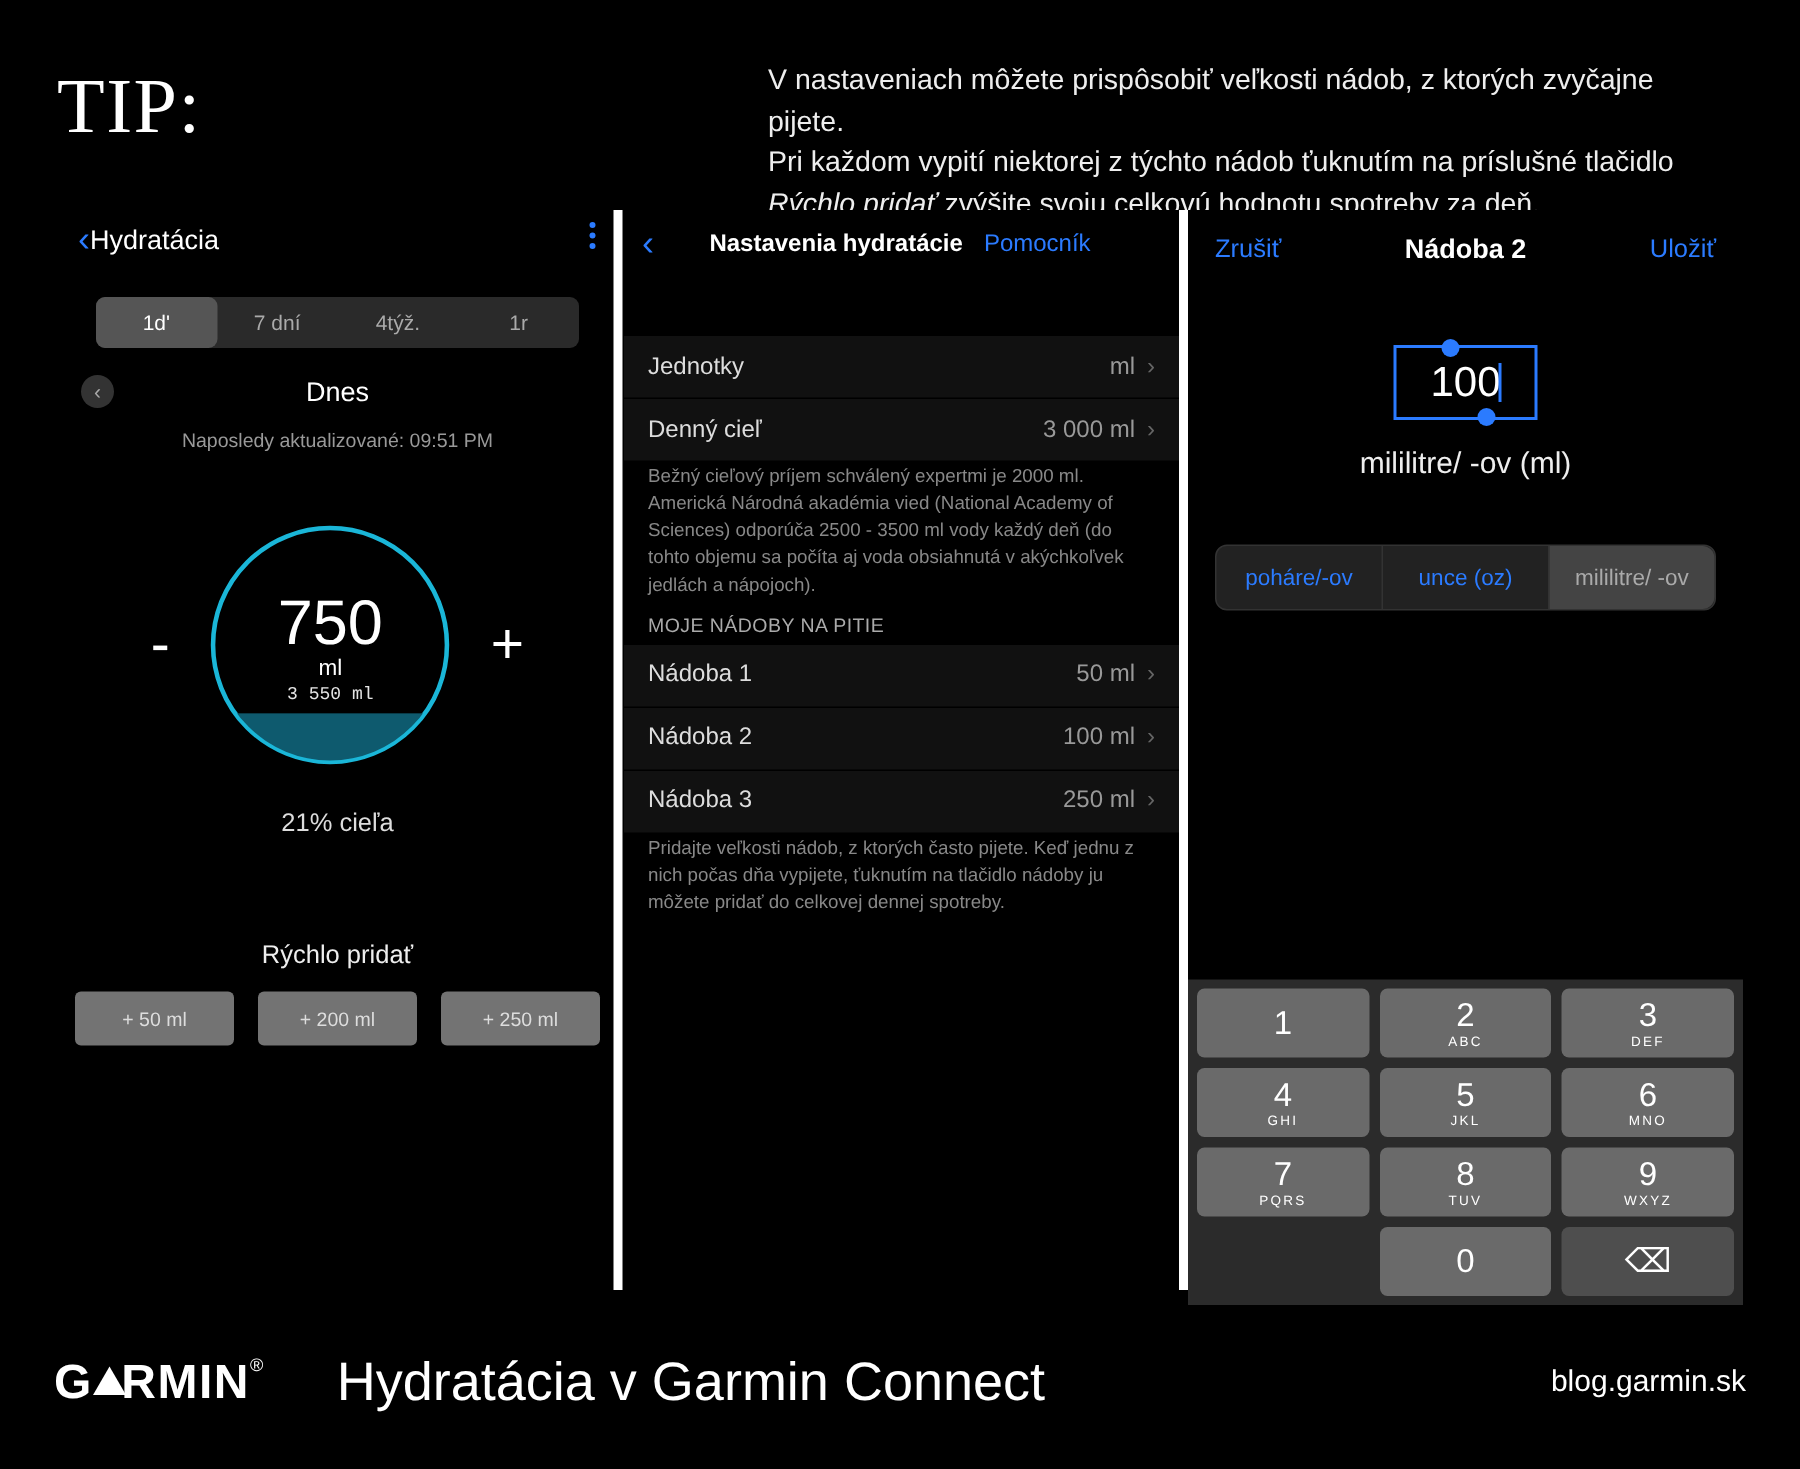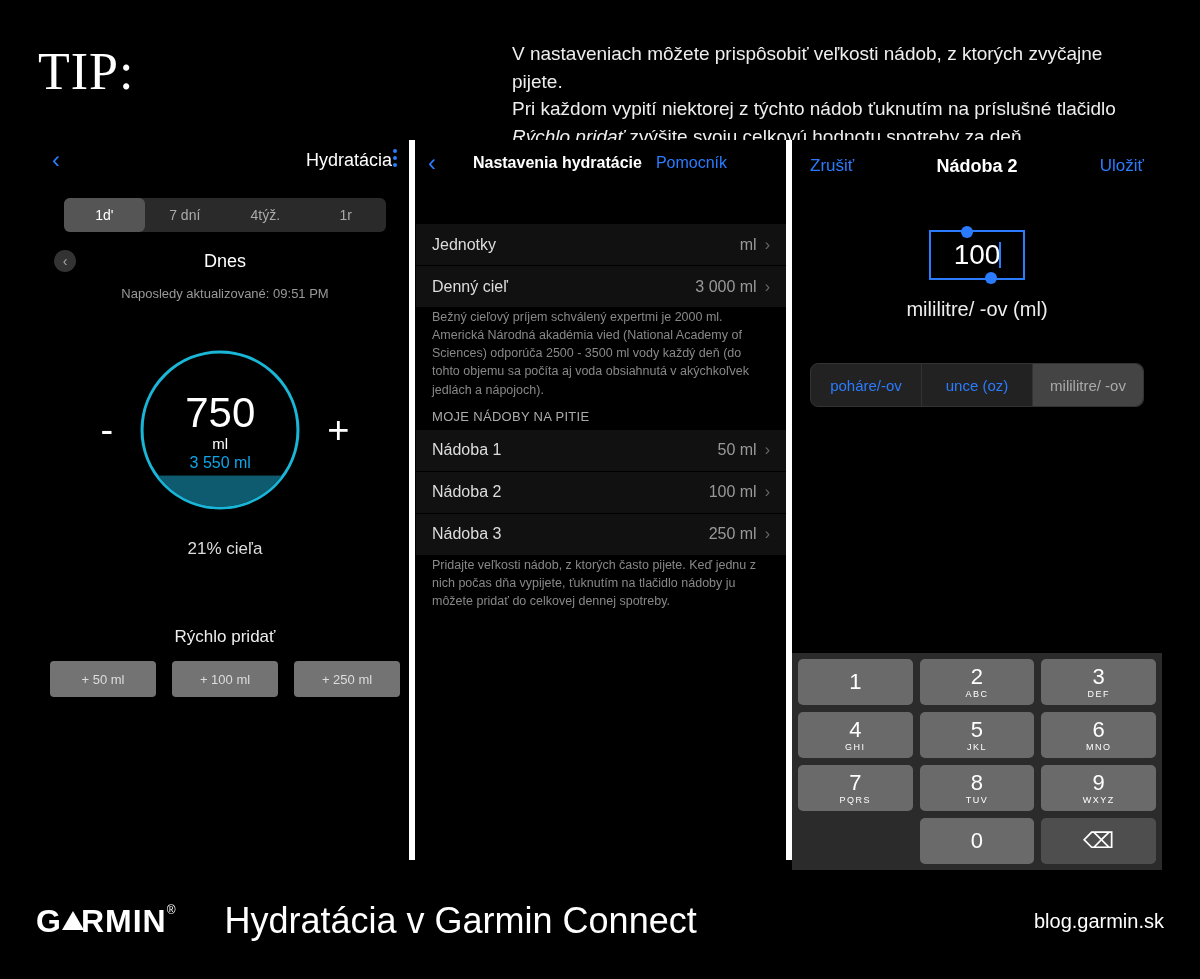--- a/index.html
+++ b/index.html
@@ -13,38 +13,38 @@
   .phone.p1 { left: 40px; }
   .phone.p2 { left: 416px; width: 370px; }
   .phone.p3 { left: 792px; width: 370px; }
   .divider { position: absolute; top: 140px; width: 6px; height: 720px; background: #fff; }
   .d1 { left: 409px; }
   .d2 { left: 786px; }
 
   
   .hdr1 { height: 40px; display:flex; align-items:center; justify-content:space-between; padding:0 12px; }
   .back-chev { color:#2b7bff; font-size:24px; font-weight:300; }
-  .hdr-title { color:#fff; font-size:18px; font-weight:500; text-align:right; flex:1; }
+  .hdr-title { color:#fff; font-size:18px; font-weight:500; text-align:left; flex:1; }
   .more-dots { color:#2b7bff; font-size:20px; letter-spacing:2px; }
   .more-dots svg circle { fill:#2b7bff; }
   .segm { margin: 18px 24px 0; background:#2a2a2a; border-radius:6px; height:34px; display:flex; }
   .segm div { flex:1; display:flex; align-items:center; justify-content:center; font-size:14px; color:#aaa; }
   .segm .active { background:#555; border-radius:6px; color:#fff; }
   .dnes-row { margin-top:18px; display:flex; align-items:center; padding:0 14px; }
   .small-chev { width:22px; height:22px; border-radius:11px; background:#333; display:flex; align-items:center; justify-content:center; color:#aaa; font-size:14px; }
   .dnes { flex:1; text-align:center; font-size:18px; font-weight:500; margin-left:-22px; }
   .lastup { text-align:center; font-size:13px; color:#999; margin-top:14px; }
   .gauge-wrap { display:flex; align-items:center; justify-content:center; margin-top:48px; gap:26px; }
   .pm { font-size:38px; font-weight:300; color:#fff; }
   .gauge { position:relative; width:162px; height:162px; }
   .gauge svg { position:absolute; inset:0; }
   .gauge-inner { position:absolute; inset:0; display:flex; flex-direction:column; align-items:center; justify-content:center; }
   .gauge-big { font-size:42px; font-weight:300; }
   .gauge-unit { font-size:15px; margin-top:-2px; }
-  .gauge-sub { font-size:16px; color:#0ea5e9; margin-top:2px; }
+  .gauge-sub { font-size:12px; color:#e5e5e5; margin-top:2px;font-family:Liberation Mono, monospace; }
   .pct { text-align:center; font-size:17px; color:#ddd; margin-top:28px; }
   .quick-label { text-align:center; font-size:17px; margin-top:68px; color:#eee; }
   .quick-btns { display:flex; gap:16px; padding:0 10px; margin-top:14px; }
   .qbtn { flex:1; background:#737373; border-radius:4px; height:36px; display:flex; align-items:center; justify-content:center; font-size:13px; color:#ddd; }
 
   
   .hdr2 { height:46px; display:flex; align-items:center; padding:0 12px; gap:10px; }
   .hdr2 .back-chev{ font-size:24px; color:#2b7bff; }
   .hdr2 .titles { flex:1; text-align:center; display:flex; justify-content:center; gap:14px; margin-left:-20px; }
   .hdr2-title { color:#fff; font-size:16px; font-weight:600; }
@@ -136,21 +136,21 @@
         <div class="gauge-unit">ml</div>
         <div class="gauge-sub">3 550 ml</div>
       </div>
     </div>
     <span class="pm">+</span>
   </div>
   <div class="pct">21% cieľa</div>
   <div class="quick-label">Rýchlo pridať</div>
   <div class="quick-btns">
     <div class="qbtn">+ 50 ml</div>
-    <div class="qbtn">+ 100 ml</div>
+    <div class="qbtn">+ 200 ml</div>
     <div class="qbtn">+ 250 ml</div>
   </div>
 </div>
 
 <div class="divider d1"></div>
 
 <div class="phone p2">
   <div class="hdr2">
     <span class="back-chev">‹</span>
     <div class="titles">

